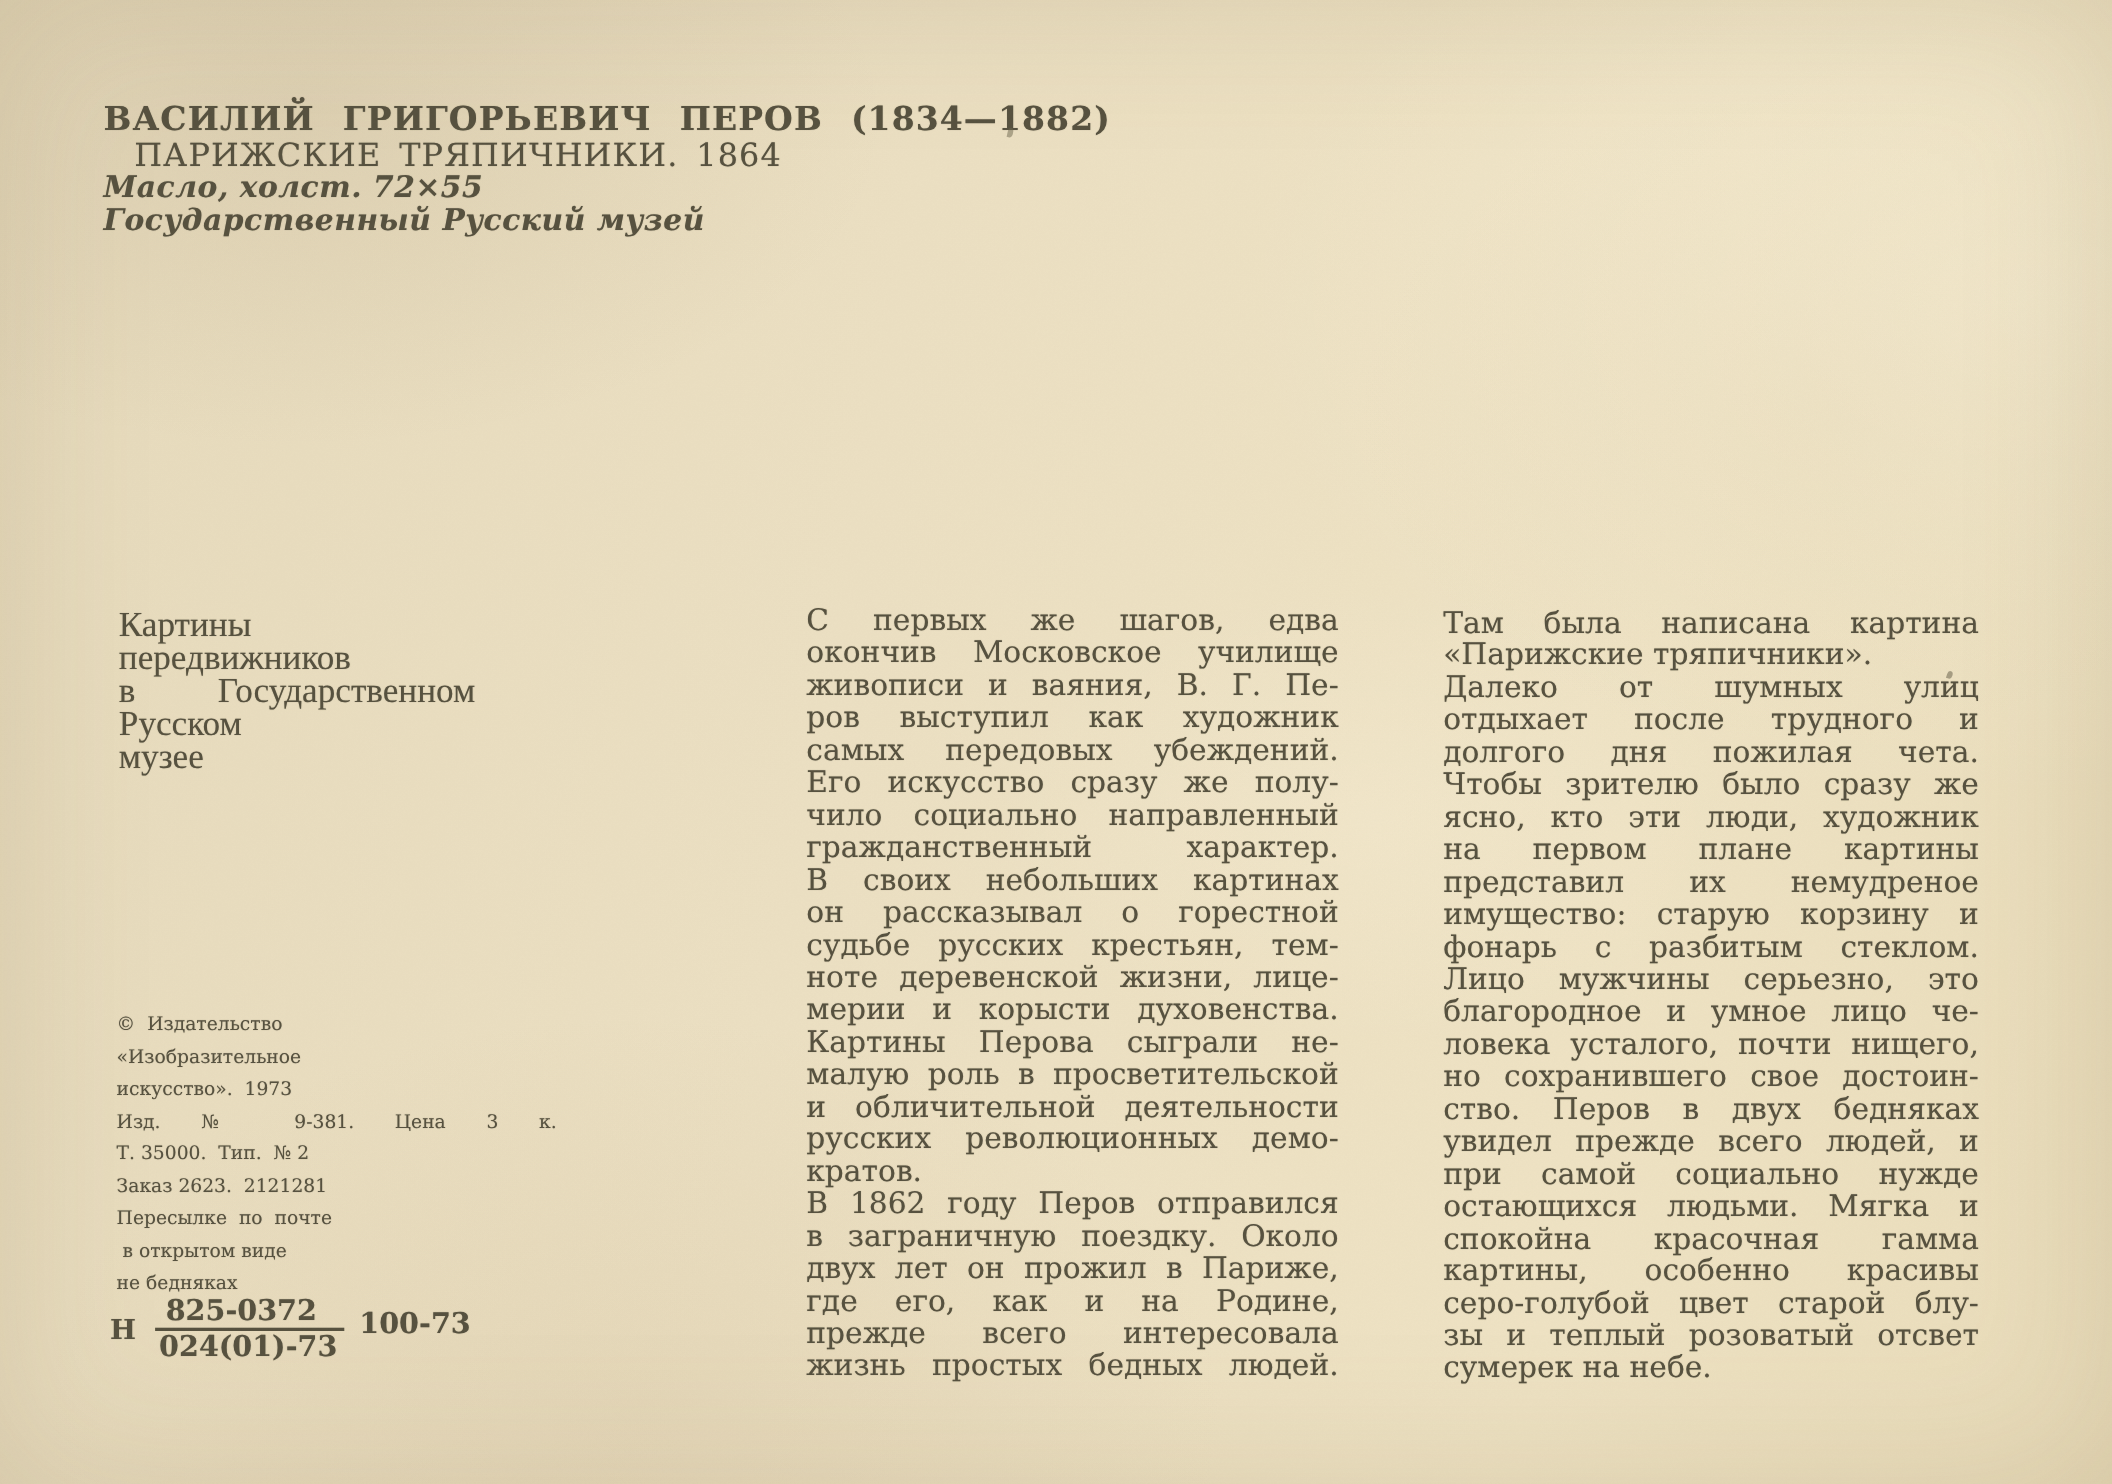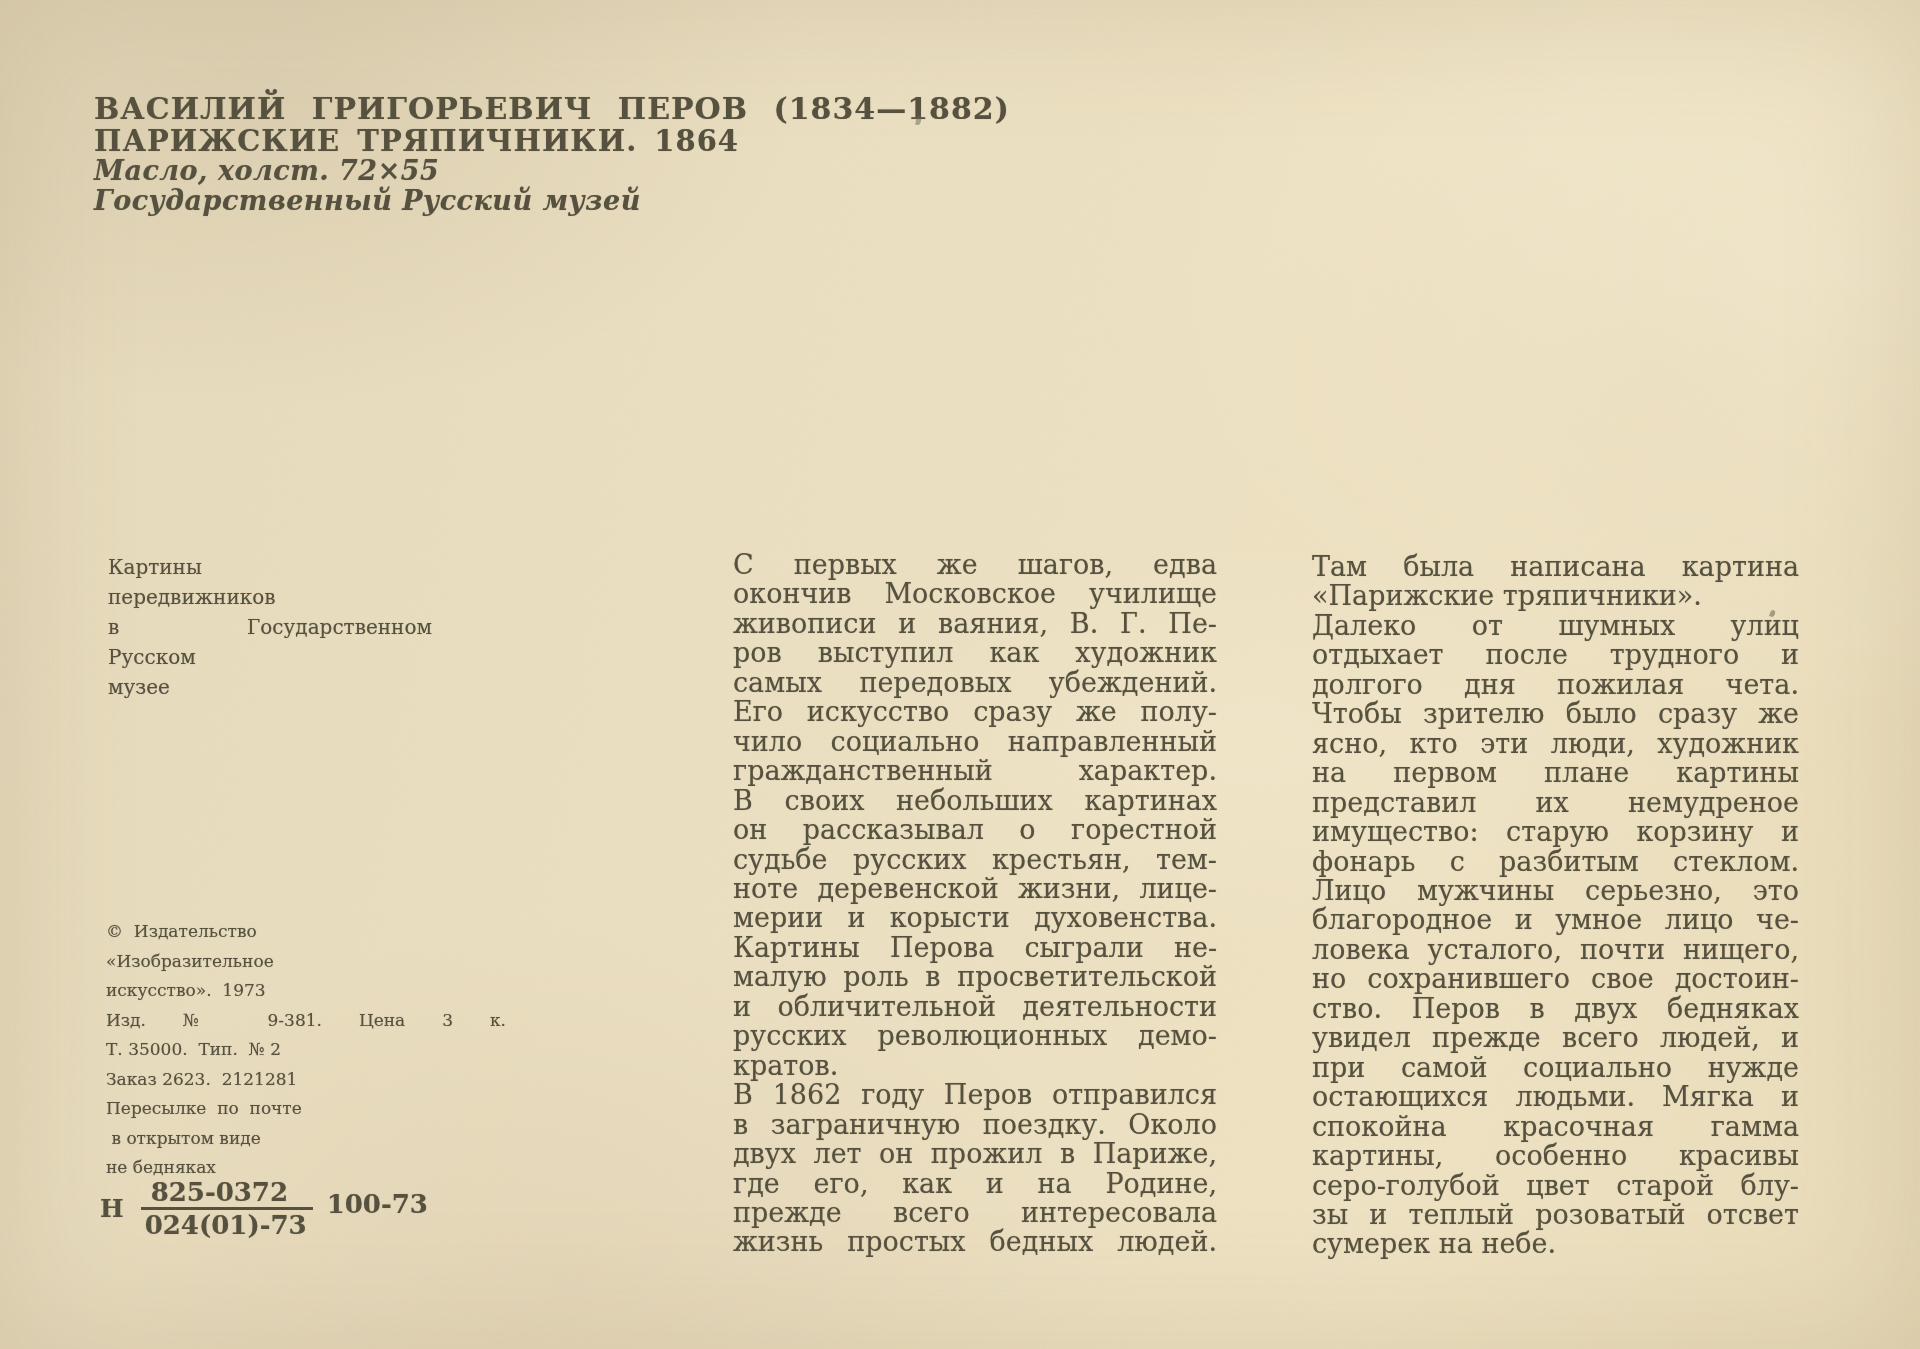--- a/index.html
+++ b/index.html
@@ -23,26 +23,26 @@
   .noise{position:absolute;inset:0;width:100%;height:100%;opacity:.35;pointer-events:none;}
   .txt{position:absolute;
     text-shadow:0 0 1px rgba(85,80,62,0.45);
   }
   .ln{white-space:pre-wrap;}
   .ln.j{text-align:justify;text-align-last:justify;}
 
   
   .hdr{left:94px;top:92px;width:900px;}
   .h1{font-weight:bold;font-size:30px;line-height:34px;letter-spacing:1px;word-spacing:14px;white-space:pre;}
-  .h2{font-weight:bold;font-size:29px;line-height:30px;letter-spacing:1px;word-spacing:6px;white-space:pre;}
+  .h2{font-weight:normal;font-size:29px;line-height:30px;letter-spacing:1px;word-spacing:6px;white-space:pre;margin-left:28px;}
   .h3{font-style:italic;font-weight:bold;font-size:27px;line-height:30px;letter-spacing:.5px;white-space:pre;}
   .h4{font-style:italic;font-weight:bold;font-size:27px;line-height:30px;letter-spacing:.5px;white-space:pre;}
 
   
-  .series{left:108px;top:552px;width:324px;font-size:20px;line-height:30px;}
+  .series{left:108px;top:552px;width:324px;font-size:32px;line-height:30px;font-family:Liberation Serif, serif;}
 
   
   .imprint{left:106px;top:917px;width:400px;font-size:17px;line-height:29.5px;}
 
   
   .catalog{left:100px;top:1178px;display:flex;align-items:center;font-weight:bold;}
   .cat-letter{font-size:25px;line-height:28px;letter-spacing:1px;}
   .frac{margin-left:16px;display:inline-flex;flex-direction:column;align-items:flex-start;font-size:26px;line-height:29px;}
   .frac .num{padding:0 10px;}
   .frac .den{border-top:3px solid #55503e;padding:1px 6px 0 4px;}

